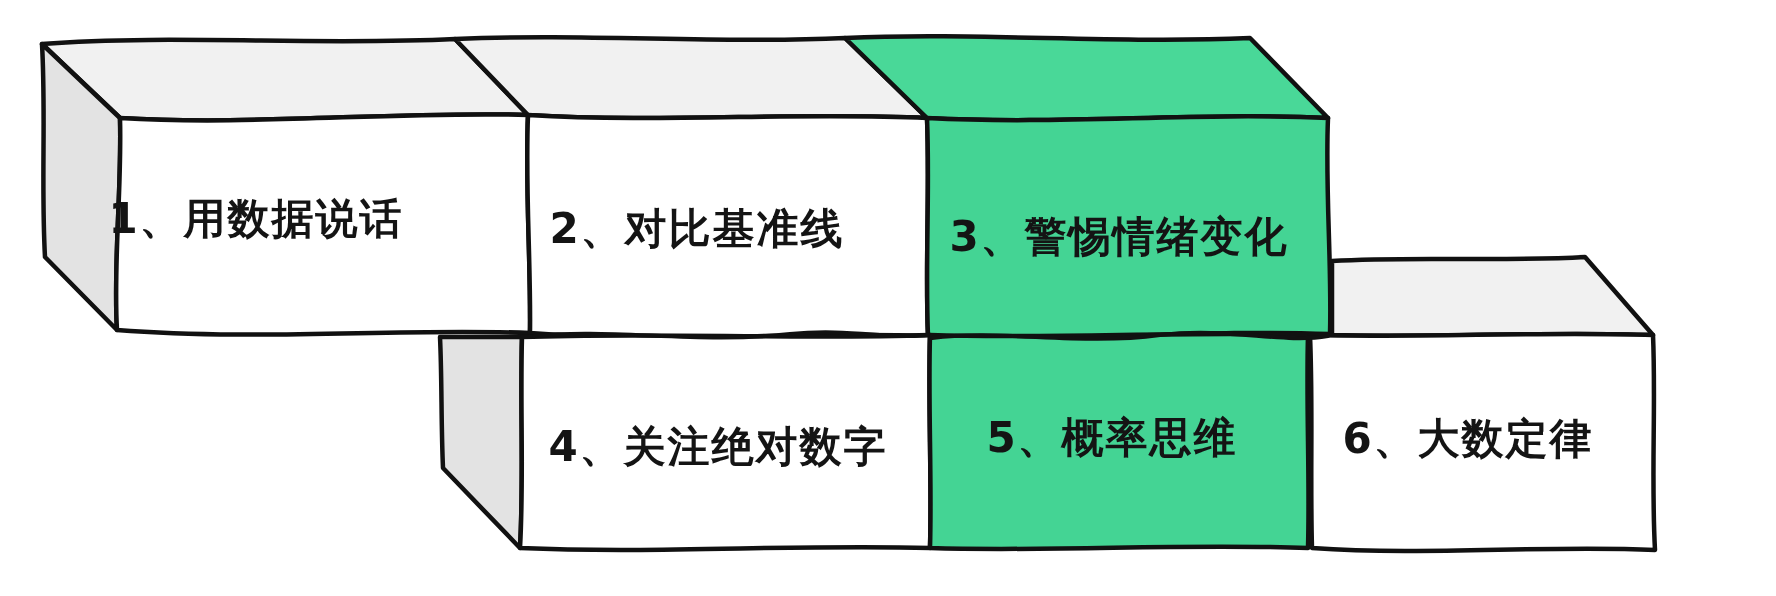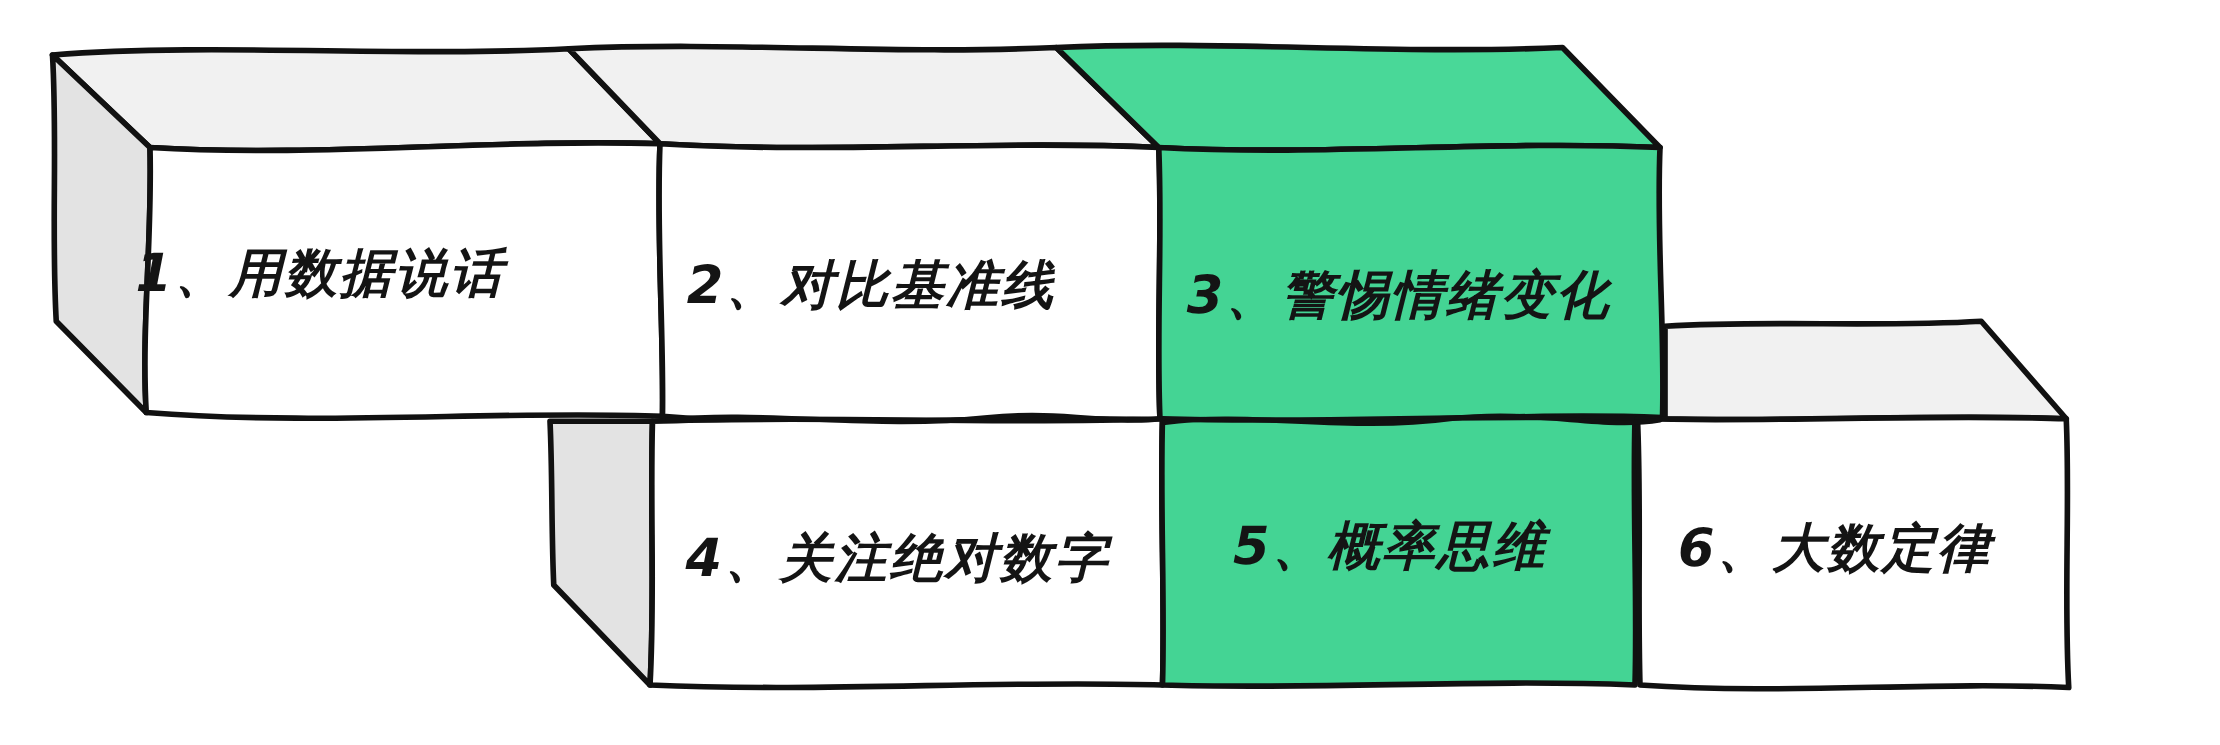--- a/index.html
+++ b/index.html
@@ -7,21 +7,20 @@
     padding: 0;
     background: #ffffff;
     width: 1776px;
     height: 596px;
     overflow: hidden;
   }
   .stage {
     position: relative;
     width: 1412px;
     height: 596px;
-    font-style: italic;
   }
   svg { display: block; }
   .ink {
     stroke: #111111;
     stroke-width: 4.5;
     stroke-linejoin: round;
     stroke-linecap: round;
   }
   .edge {
     fill: none;

